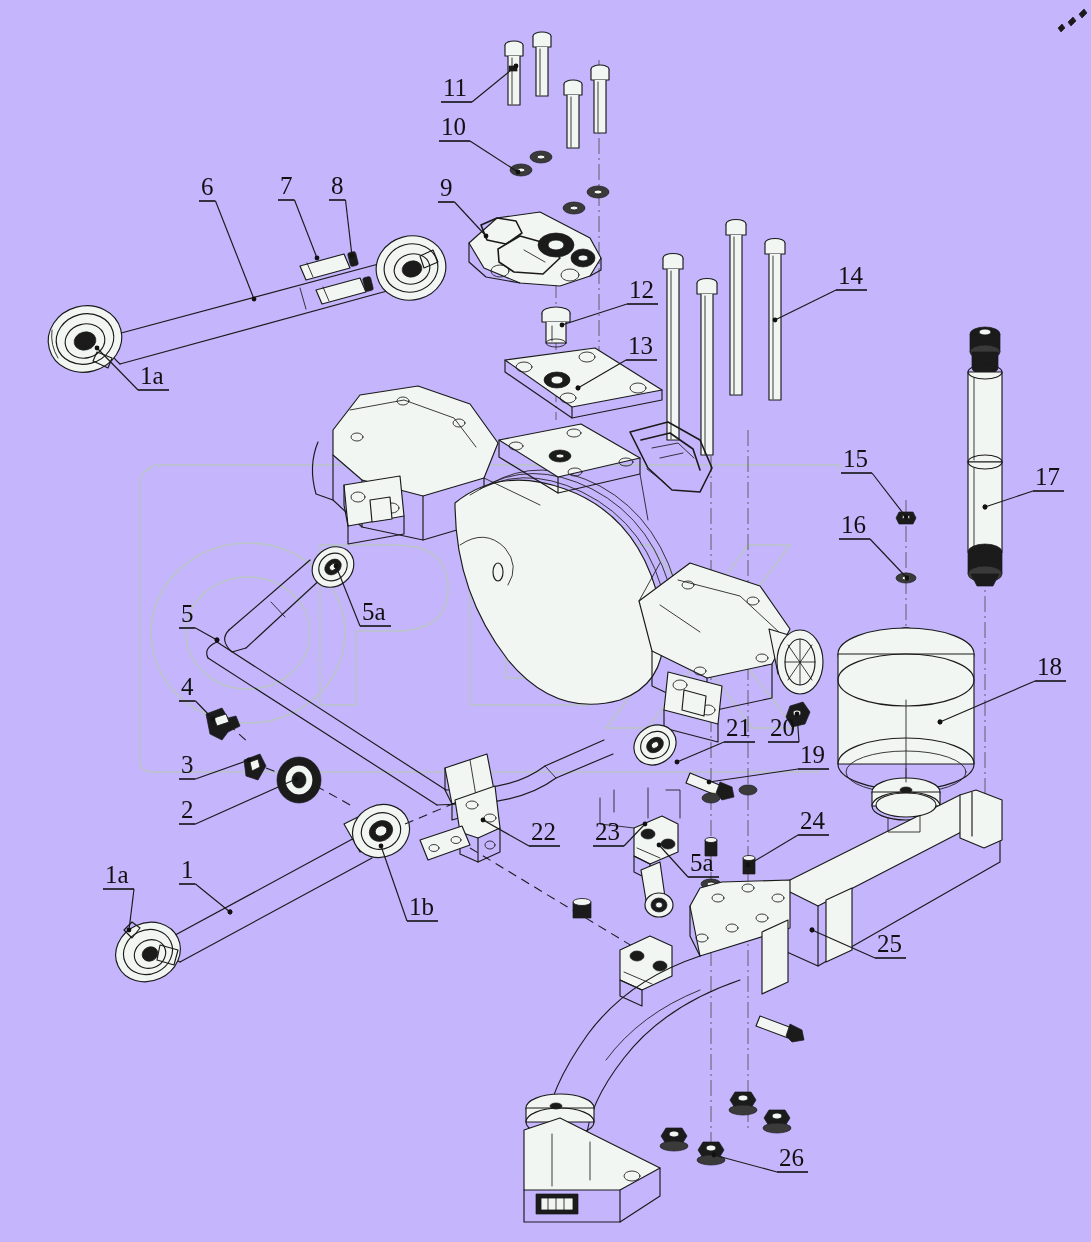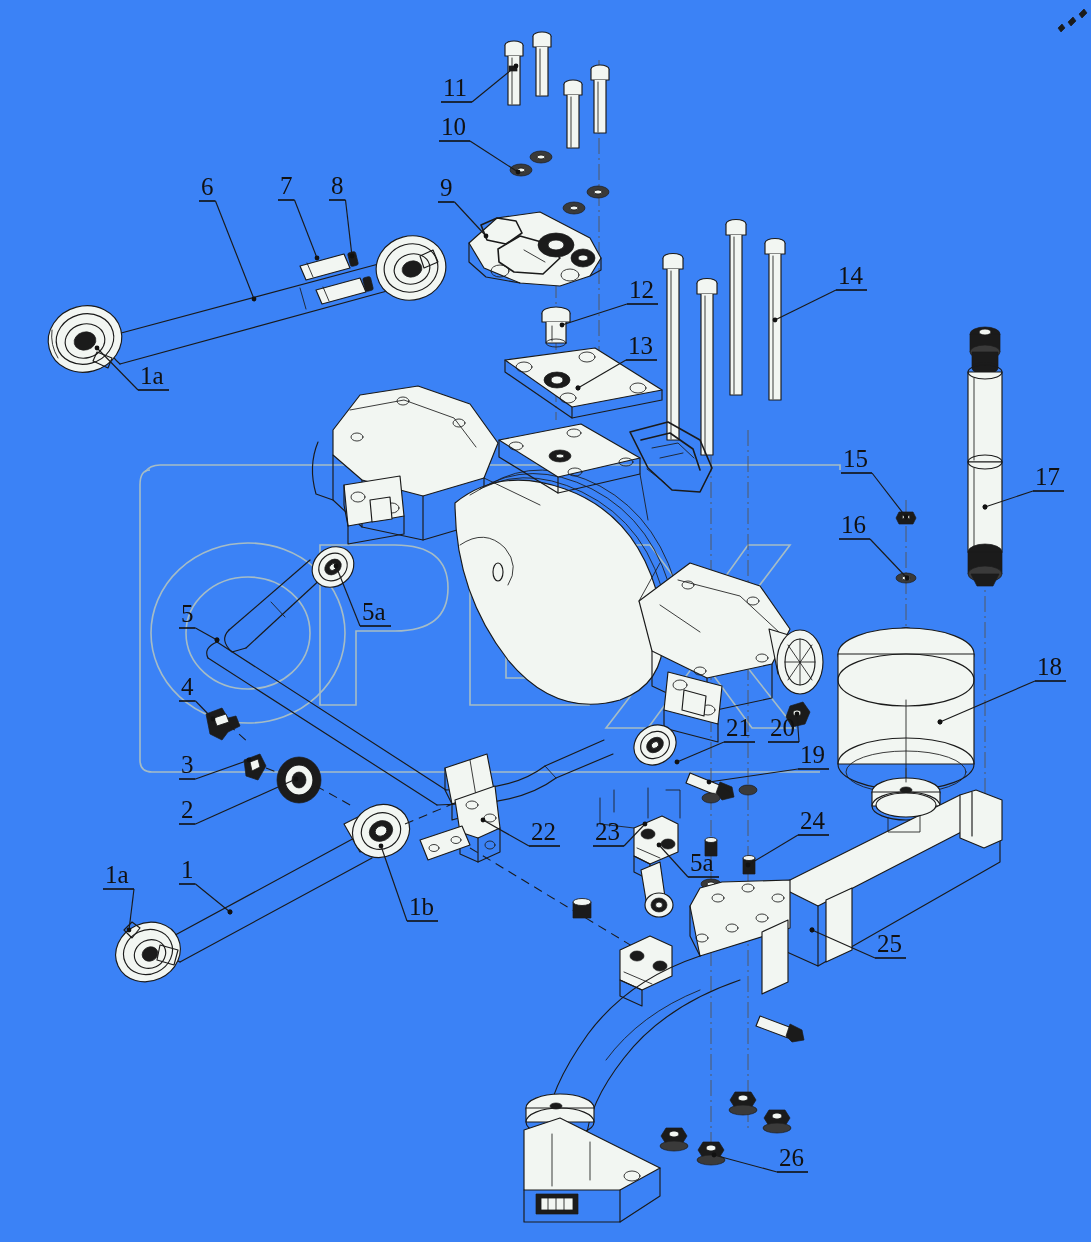--- a/index.html
+++ b/index.html
@@ -1,18 +1,18 @@
 <!DOCTYPE html>
 <html><head>
 <meta charset="utf-8">
 <style>
   html,body{margin:0;padding:0;background:#f2f6f2;}
   body{width:1091px;height:1242px;overflow:hidden;
        font-family:"Liberation Serif",serif;}
-  #stage{position:relative;width:1091px;height:1242px;background:#3b82f6;text-align:right;}
+  #stage{position:relative;width:1091px;height:1242px;background:#c4b5fd;text-align:right;}
   svg#art{position:absolute;left:0;top:0;width:1091px;height:1242px;}
   .cl{fill:none;stroke:#1a1a1a;stroke-width:1.15;stroke-linecap:round;stroke-linejoin:round;}
   .cl-t{fill:none;stroke:#1a1a1a;stroke-width:0.85;stroke-linecap:round;stroke-linejoin:round;}
   .cl-h{fill:none;stroke:#1a1a1a;stroke-width:1.6;stroke-linecap:round;stroke-linejoin:round;}
   .fillw{fill:#f2f6f2;stroke:#1a1a1a;stroke-width:1.15;stroke-linejoin:round;}
   .fillw-t{fill:#f2f6f2;stroke:#1a1a1a;stroke-width:0.85;stroke-linejoin:round;}
   .dark{fill:#1b1b1b;stroke:#1b1b1b;stroke-width:0.7;}
   .mid{fill:#3a3a3a;stroke:#1b1b1b;stroke-width:0.7;}
   .dash{fill:none;stroke:#1a1a1a;stroke-width:1.05;stroke-dasharray:9 6;}
   .cdash{fill:none;stroke:#555;stroke-width:0.9;stroke-dasharray:16 4 2 4;}

